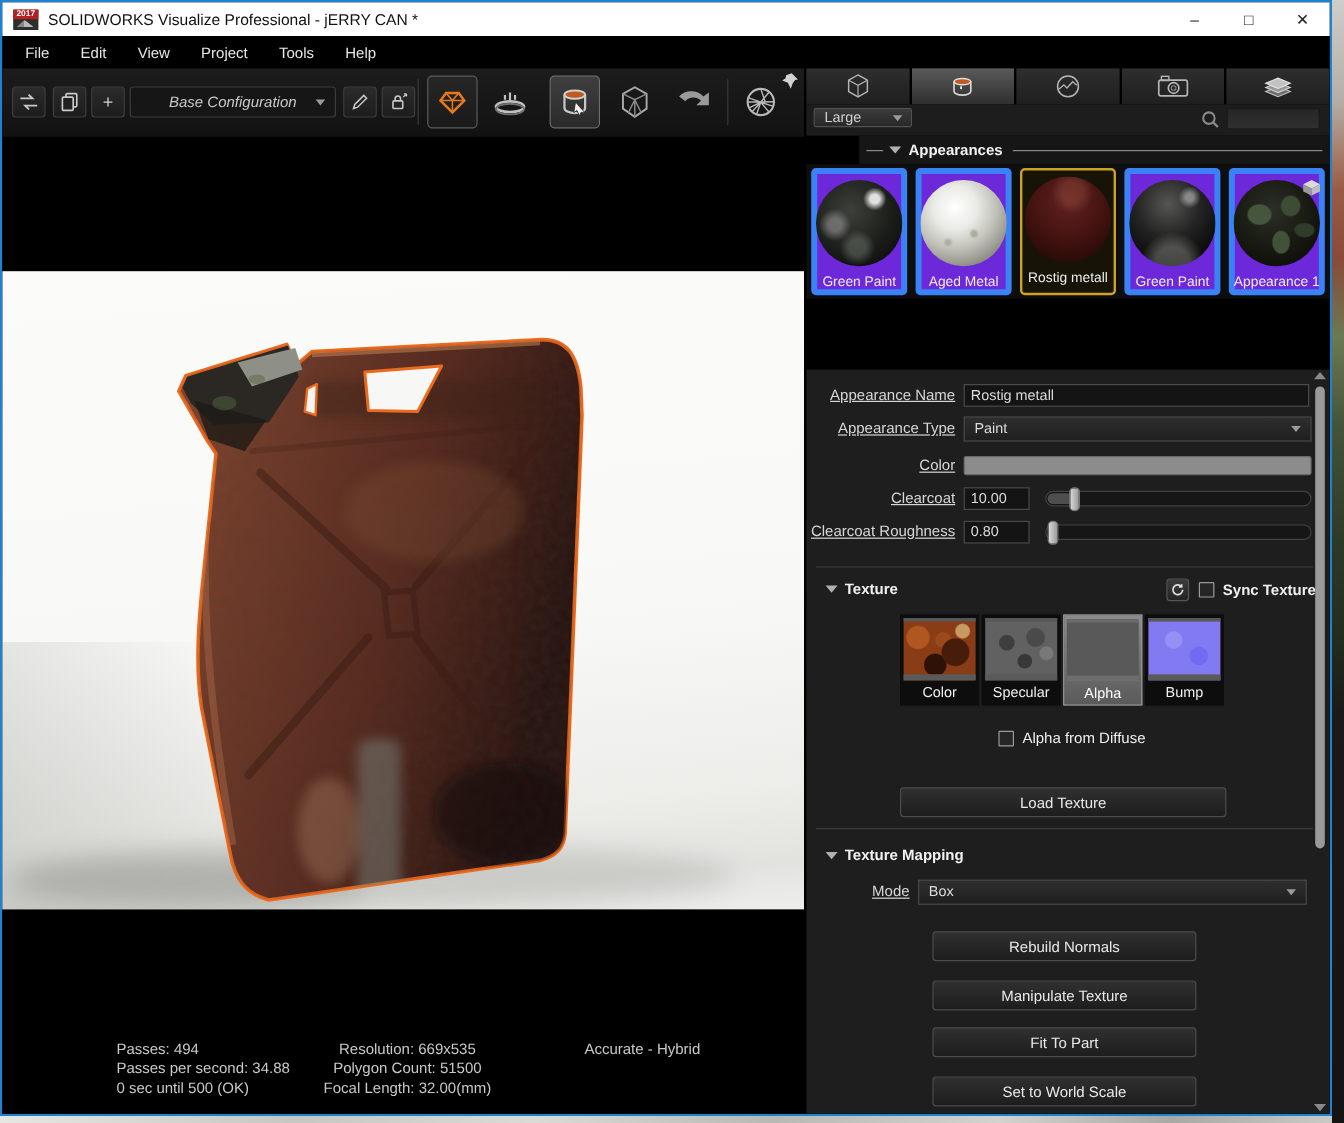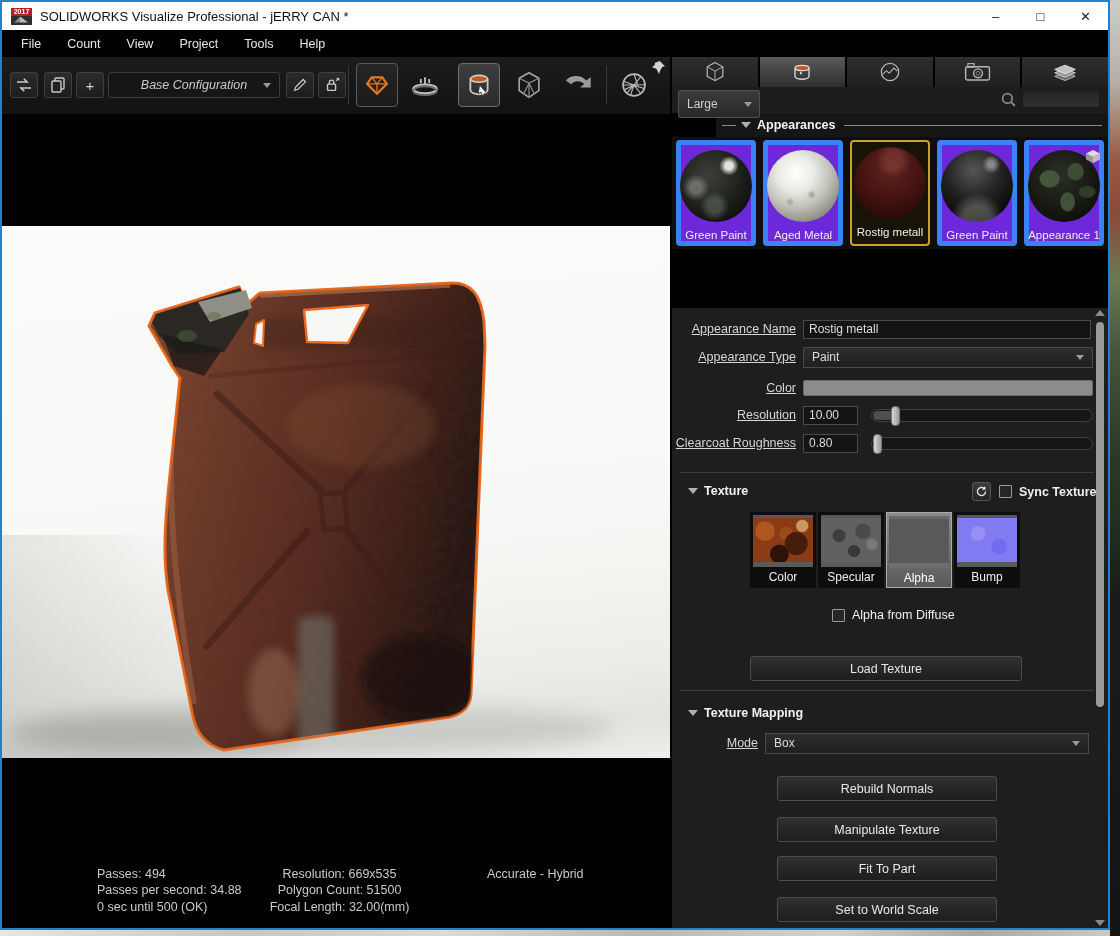--- a/index.html
+++ b/index.html
@@ -59,21 +59,21 @@
   .status-grid { position:absolute; left:0; bottom:13px; width:100%; color:#c9c9c9; font-size:12.5px; line-height:16.5px; }
   .st-col1 { position:absolute; left:95px; bottom:0; white-space:nowrap; }
   .st-col2 { position:absolute; left:225px; bottom:0; width:225px; text-align:center; white-space:nowrap; }
   .st-col3 { position:absolute; left:485px; bottom:33px; white-space:nowrap; }
 
   
   .tabs { height:30px; flex:0 0 30px; display:flex; gap:2px; background:#000; }
   .tab { flex:1; background:linear-gradient(180deg,#2e2e2e,#1f1f1f); display:flex; align-items:center; justify-content:center; }
   .tab.selected { background:linear-gradient(180deg,#5a5a5a,#2e2e2e); }
   .filter-row { height:26px; flex:0 0 26px; background:#1d1d1d; position:relative; display:flex; align-items:center; }
-  .size-dd { position:absolute; left:6px; top:3px; width:82px; height:28px; border:1px solid #515151; border-radius:2px;
+  .size-dd { position:absolute; left:6px; top:3px; width:82px; height:16px; border:1px solid #515151; border-radius:2px;
     background:linear-gradient(180deg,#3b3b3b,#282828); color:#cfcfcf; font-size:12px;
     display:flex; align-items:center; padding-left:8px; }
   .size-dd .dd-arrow { position:absolute; right:7px; }
   .search-wrap { position:absolute; right:8px; top:3px; display:flex; align-items:center; }
   .search-input { width:78px; height:18px; margin-left:5px; border:1px solid #1a1a1a; border-radius:2px;
     background:linear-gradient(180deg,#262626,#303030); color:#ddd; font-size:11px; padding:0 4px; outline:none; }
 
   .sect-strip { height:24px; flex:0 0 24px; background:#161616; display:flex; align-items:center; padding:0 6px;margin-left:44px; }
   .sect-dash { width:14px; height:1px; background:#8a8a8a; margin-right:5px; }
   .tri { width:0; height:0; border-left:5px solid transparent; border-right:5px solid transparent;
@@ -188,21 +188,21 @@
       <div class="title-text">SOLIDWORKS Visualize Professional - jERRY CAN *</div>
       <div class="win-controls">
         <div class="win-btn">–</div>
         <div class="win-btn">□</div>
         <div class="win-btn">✕</div>
       </div>
     </div>
 
     <div class="menubar">
       <div class="menu-item">File</div>
-      <div class="menu-item">Count</div>
+      <div class="menu-item">Edit</div>
       <div class="menu-item">View</div>
       <div class="menu-item">Project</div>
       <div class="menu-item">Tools</div>
       <div class="menu-item">Help</div>
     </div>
 
     <div class="content">
 
       <div class="left-col">
         <div class="toolbar">
@@ -467,21 +467,21 @@
             <div class="dd pctrl" style="width:290px">
               <span>Paint</span>
               <span class="dd-arrow"></span>
             </div>
           </div>
           <div class="prow" style="top:69px">
             <div class="plabel">Color</div>
             <div class="swatch pctrl" style="width:290px; background:#8c8c8c"></div>
           </div>
           <div class="prow" style="top:96px">
-            <div class="plabel">Resolution</div>
+            <div class="plabel">Clearcoat</div>
             <input class="txt-input pctrl" style="width: 55px;" value="10.00">
             <div class="slider" style="width:222px; margin-left:13px">
               <div class="fill" style="width:22px"></div>
               <div class="handle" style="left:19px"></div>
             </div>
           </div>
           <div class="prow" style="top:124px">
             <div class="plabel">Clearcoat Roughness</div>
             <input class="txt-input pctrl" style="width: 55px;" value="0.80">
             <div class="slider" style="width:222px; margin-left:13px">

